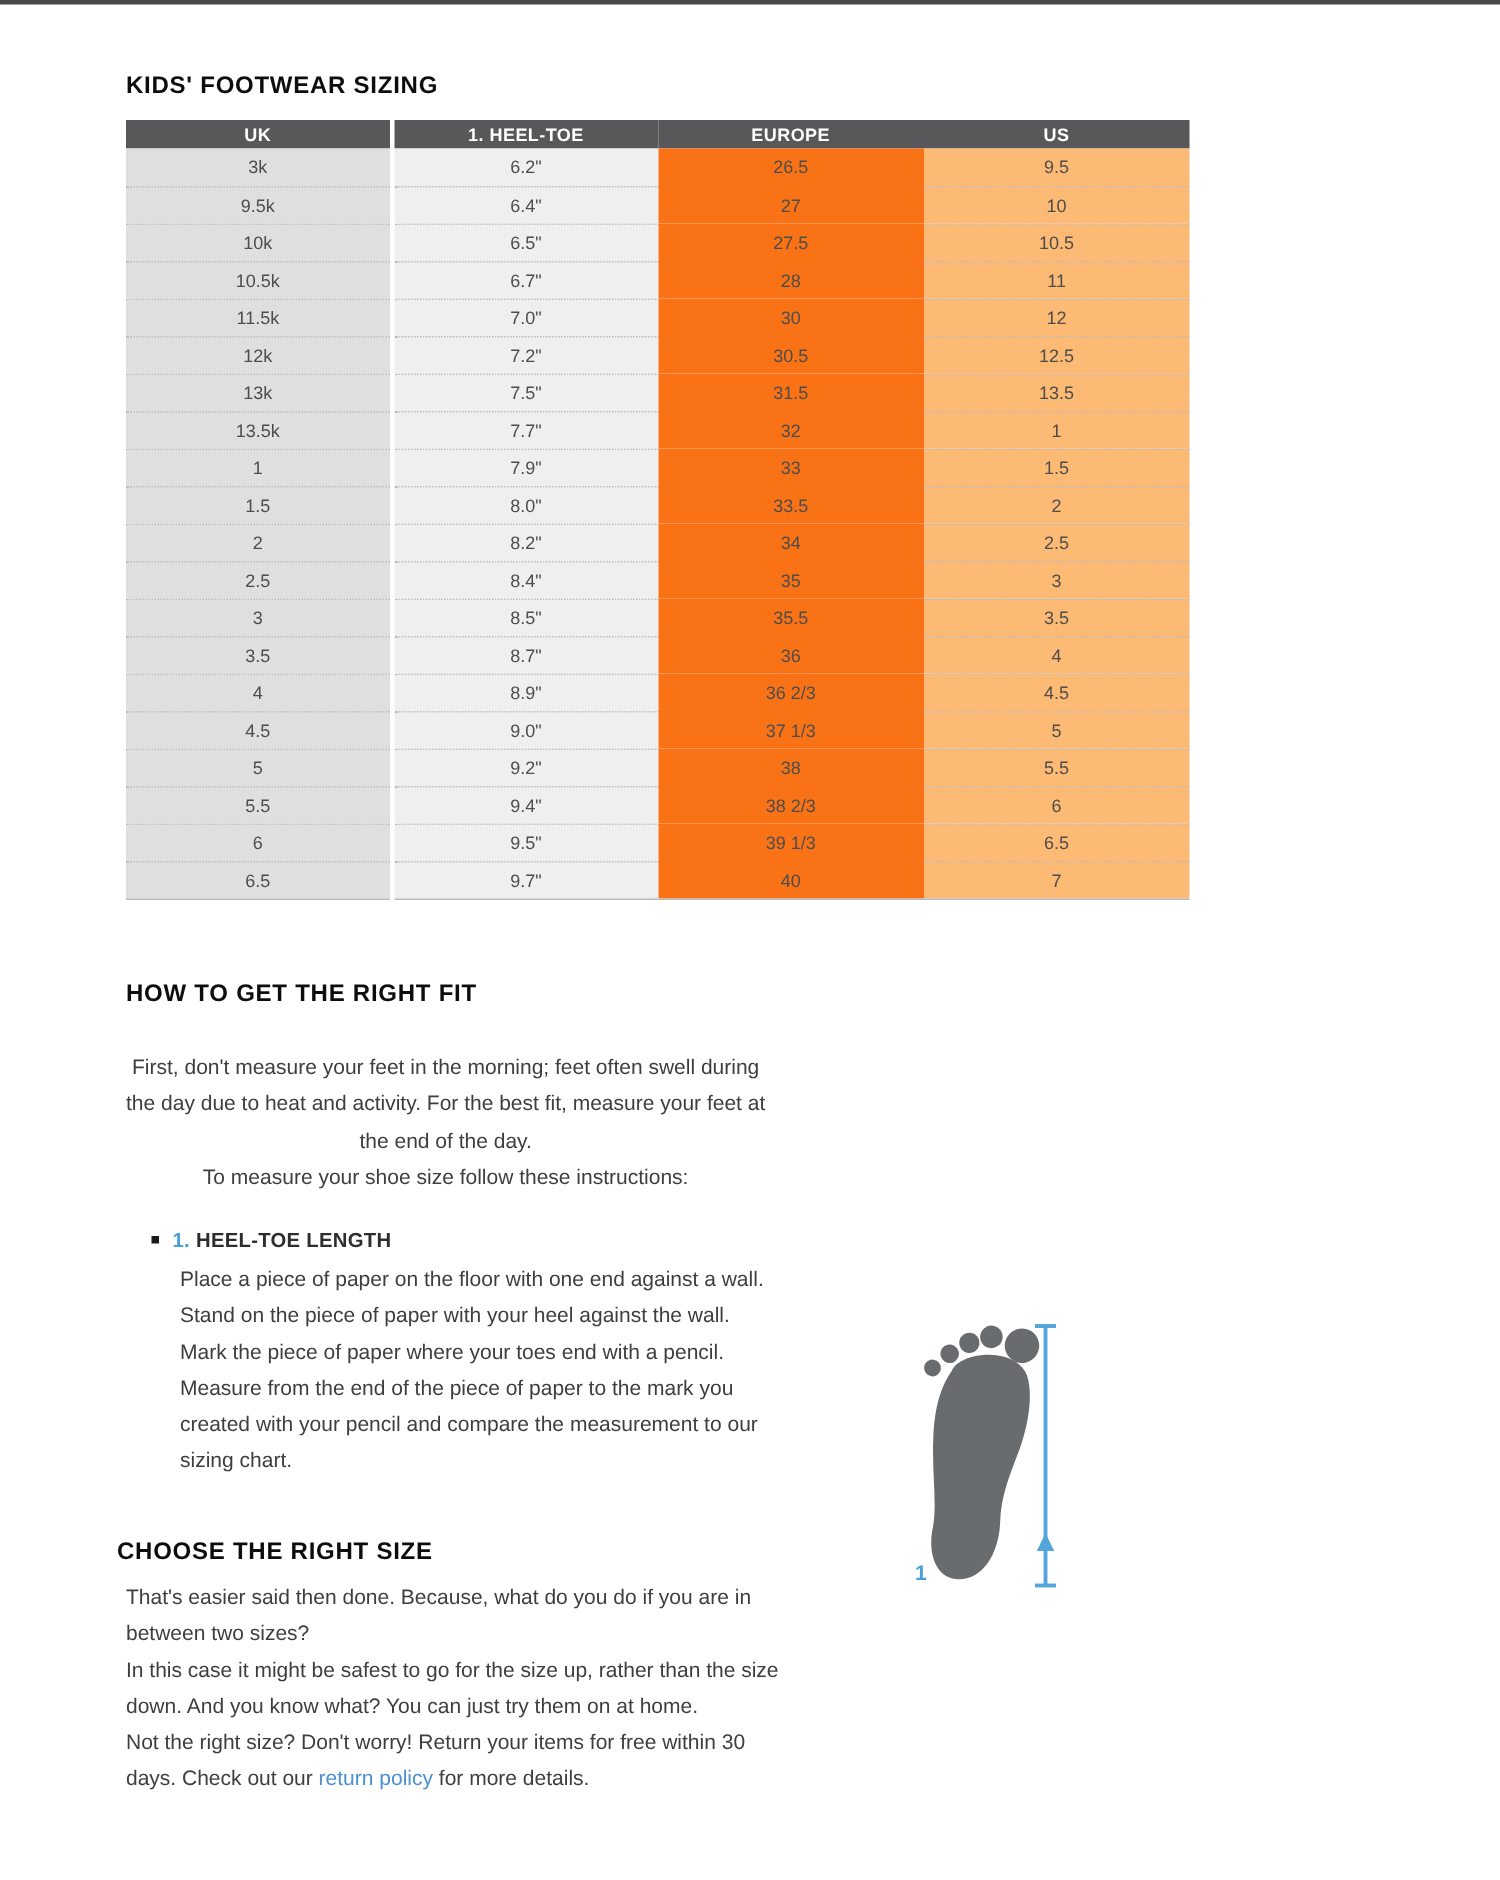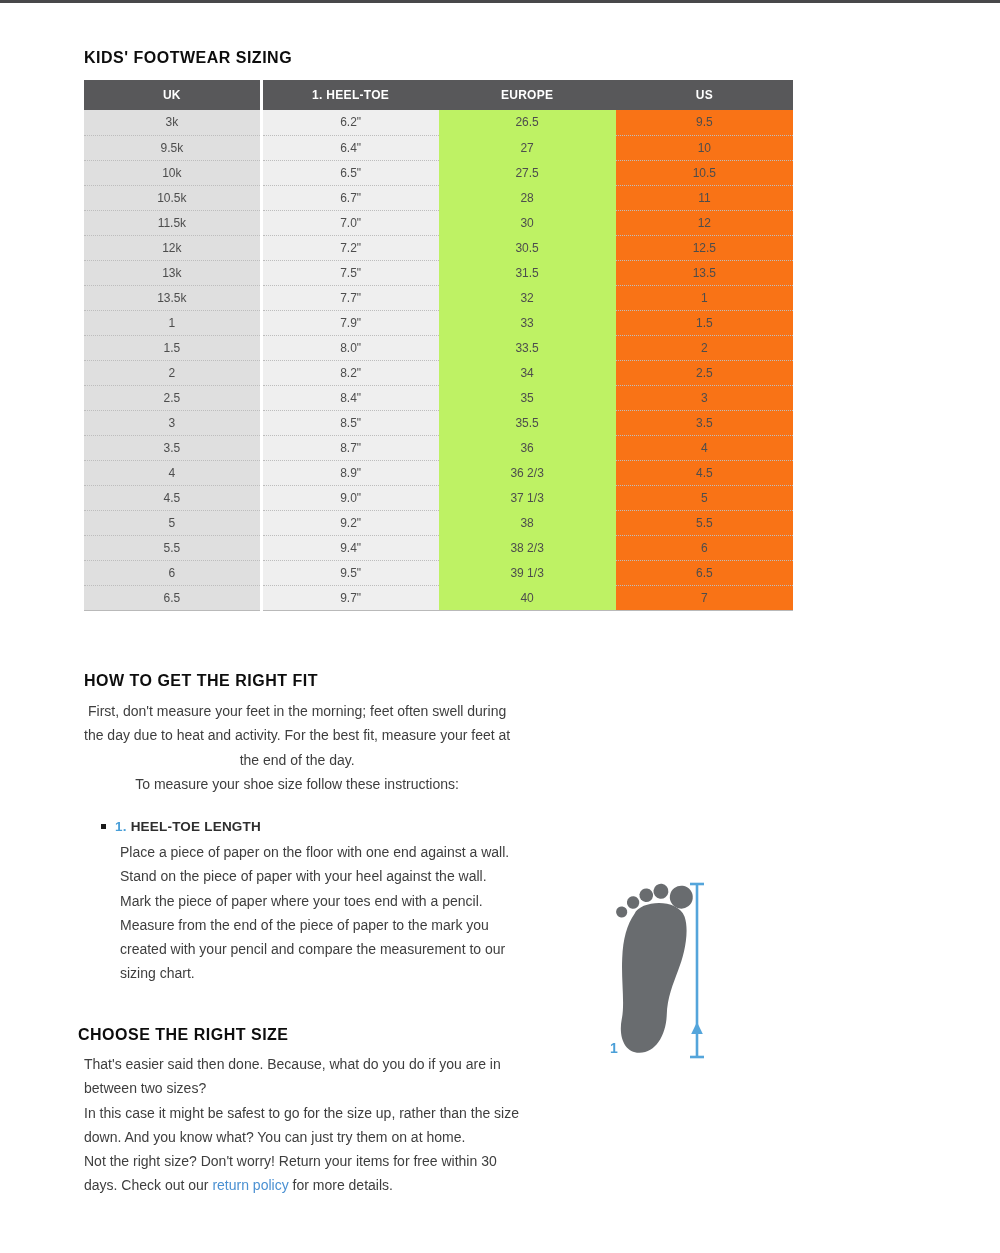--- a/index.html
+++ b/index.html
@@ -17,47 +17,47 @@
     background: #48484a;
   }
   .page-title, .section-heading {
     position: absolute;
     font-size: 16px; font-weight: 800;
     letter-spacing: 0.5px;
     color: #0d0d0d;
     text-transform: uppercase;
   }
   .page-title { left: 84px; top: 49px; }
-  .heading-fit { left: 84px; top: 672px; }
+  .heading-fit { left: 84px; top: 654px; }
   .heading-choose { left: 78px; top: 1026px; }
 
   
   table.sizing {
     position: absolute; left: 84px; top: 80px;
     width: 709px;
     border-collapse: collapse;
     table-layout: fixed;
   }
   table.sizing th {
     background: #58585a; color: #ffffff;
     font-size: 12px; font-weight: 700;
     letter-spacing: 0.3px;
-    height: 30px; text-align: center;
+    height: 19px; text-align: center;
     padding: 0;
   }
   table.sizing td {
     height: 25px; text-align: center;
     font-size: 12px; color: #4d4d4d;
     padding: 0;
   }
   
   .c0 { background: #dfdfdf; }
   .c1 { background: #efefef; }
-  .c2 { background: #bef264; }
-  .c3 { background: #f97316; }
+  .c2 { background: #f97316; }
+  .c3 { background: #fdba74; }
   th.c1, td.c1 { border-left: 3px solid #ffffff; }
   th.c0, th.c2, th.c3 { background: #58585a; }
   td.c0, td.c1, td.c3 { border-bottom: 1px dotted #bdbdbd; }
   td.c2 { border-bottom: 1px dotted transparent; }
   tbody tr:last-child td { border-bottom: 1px solid #b9b9b9; }
 
   
   .body-text {
     position: absolute;
     font-size: 14px; line-height: 24.3px;

